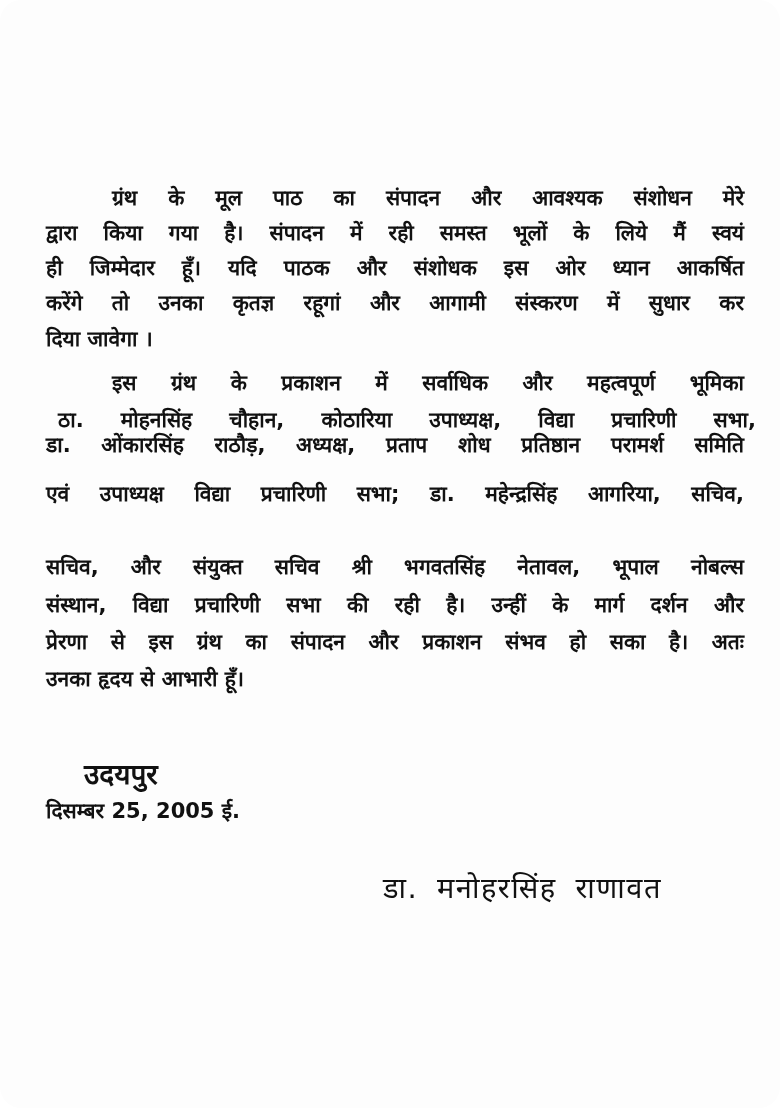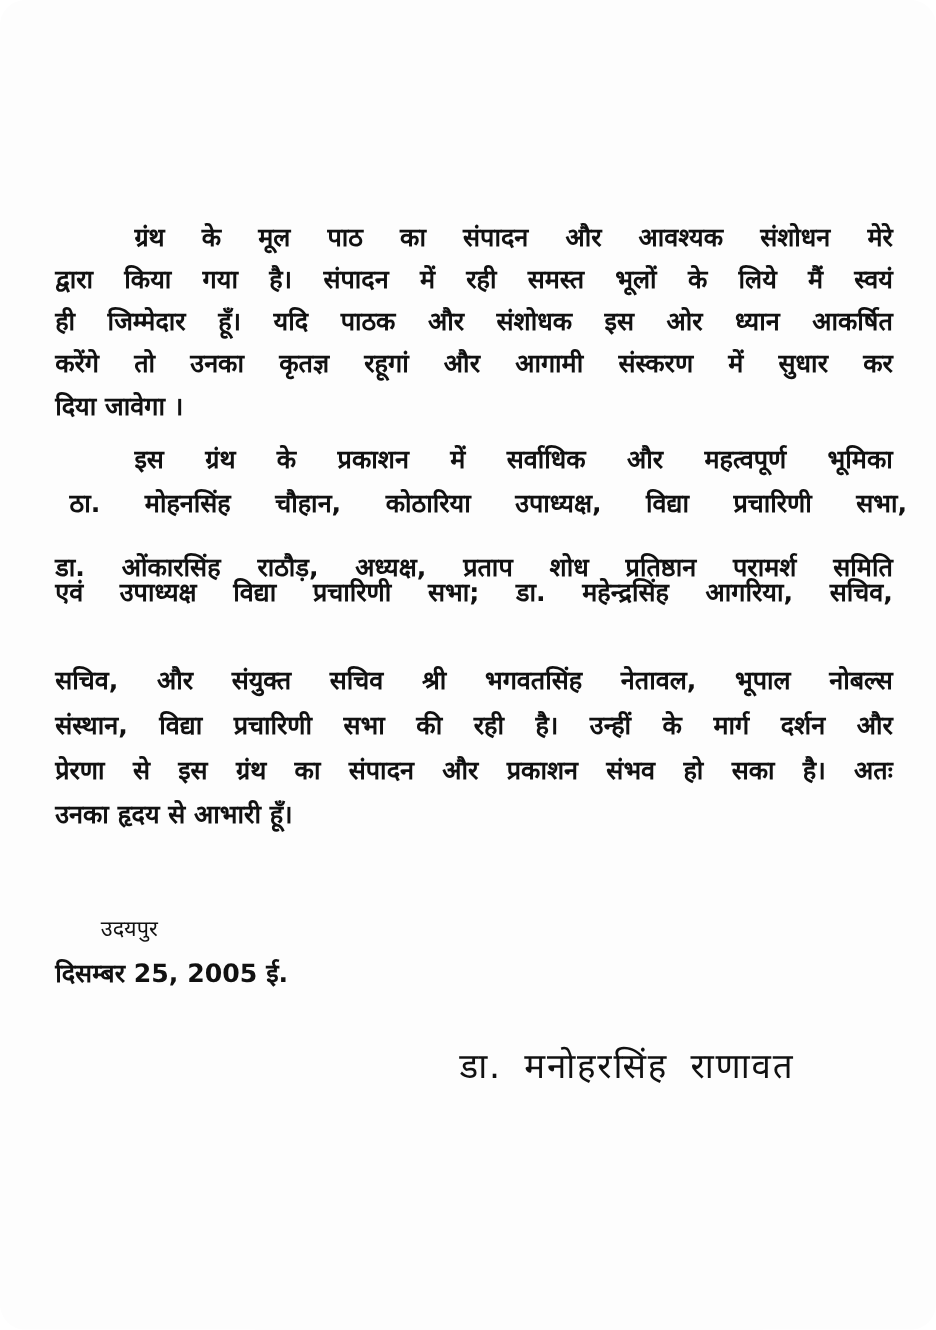--- a/index.html
+++ b/index.html
@@ -38,23 +38,23 @@
       text-align-last: left;
     }
     .line.indent {
       left: 112px;
       width: 632px;
     }
     .place {
       position: absolute;
       left: 84px;
       top: 758px;
-      font-size: 18px;
+      font-size: 28px;
       line-height: 34px;
-      font-weight: normal;
+      font-weight: bold;
     }
     .date {
       position: absolute;
       left: 46px;
       top: 794px;
       font-size: 21px;
       line-height: 34px;
       font-weight: bold;
     }
     .signature {
@@ -74,21 +74,21 @@
 <div class="page">
 
   <div class="line indent" style="top:181px;">ग्रंथ के मूल पाठ का संपादन और आवश्यक संशोधन मेरे</div>
   <div class="line" style="top:216px;">द्वारा किया गया है। संपादन में रही समस्त भूलों के लिये मैं स्वयं</div>
   <div class="line" style="top:286px;">करेंगे तो उनका कृतज्ञ रहूगां और आगामी संस्करण में सुधार कर</div>
   <div class="line" style="top:251px;">ही जिम्मेदार हूँ। यदि पाठक और संशोधक इस ओर ध्यान आकर्षित</div>
   <div class="line last" style="top:322px;">दिया जावेगा ।</div>
 
   <div class="line indent" style="top:366px;">इस ग्रंथ के प्रकाशन में सर्वाधिक और महत्वपूर्ण भूमिका</div>
   <div class="line" style="top:403px;margin-left:12px;">ठा. मोहनसिंह चौहान, कोठारिया उपाध्यक्ष, विद्या प्रचारिणी सभा,</div>
-  <div class="line" style="top:456px;">डा. ओंकारसिंह राठौड़, अध्यक्ष, प्रताप शोध प्रतिष्ठान परामर्श समिति</div>
+  <div class="line" style="top:428px;">डा. ओंकारसिंह राठौड़, अध्यक्ष, प्रताप शोध प्रतिष्ठान परामर्श समिति</div>
   <div class="line" style="top:477px;">एवं उपाध्यक्ष विद्या प्रचारिणी सभा; डा. महेन्द्रसिंह आगरिया, सचिव,</div>
   <div class="line" style="top:550px;">सचिव, और संयुक्त सचिव श्री भगवतसिंह नेतावल, भूपाल नोबल्स</div>
   <div class="line" style="top:588px;">संस्थान, विद्या प्रचारिणी सभा की रही है। उन्हीं के मार्ग दर्शन और</div>
   <div class="line" style="top:625px;">प्रेरणा से इस ग्रंथ का संपादन और प्रकाशन संभव हो सका है। अतः</div>
   <div class="line last" style="top:662px;">उनका हृदय से आभारी हूँ।</div>
 
   <div class="place">उदयपुर</div>
   <div class="date">दिसम्बर 25, 2005 ई.</div>
   <div class="signature">डा. मनोहरसिंह राणावत</div>
 

